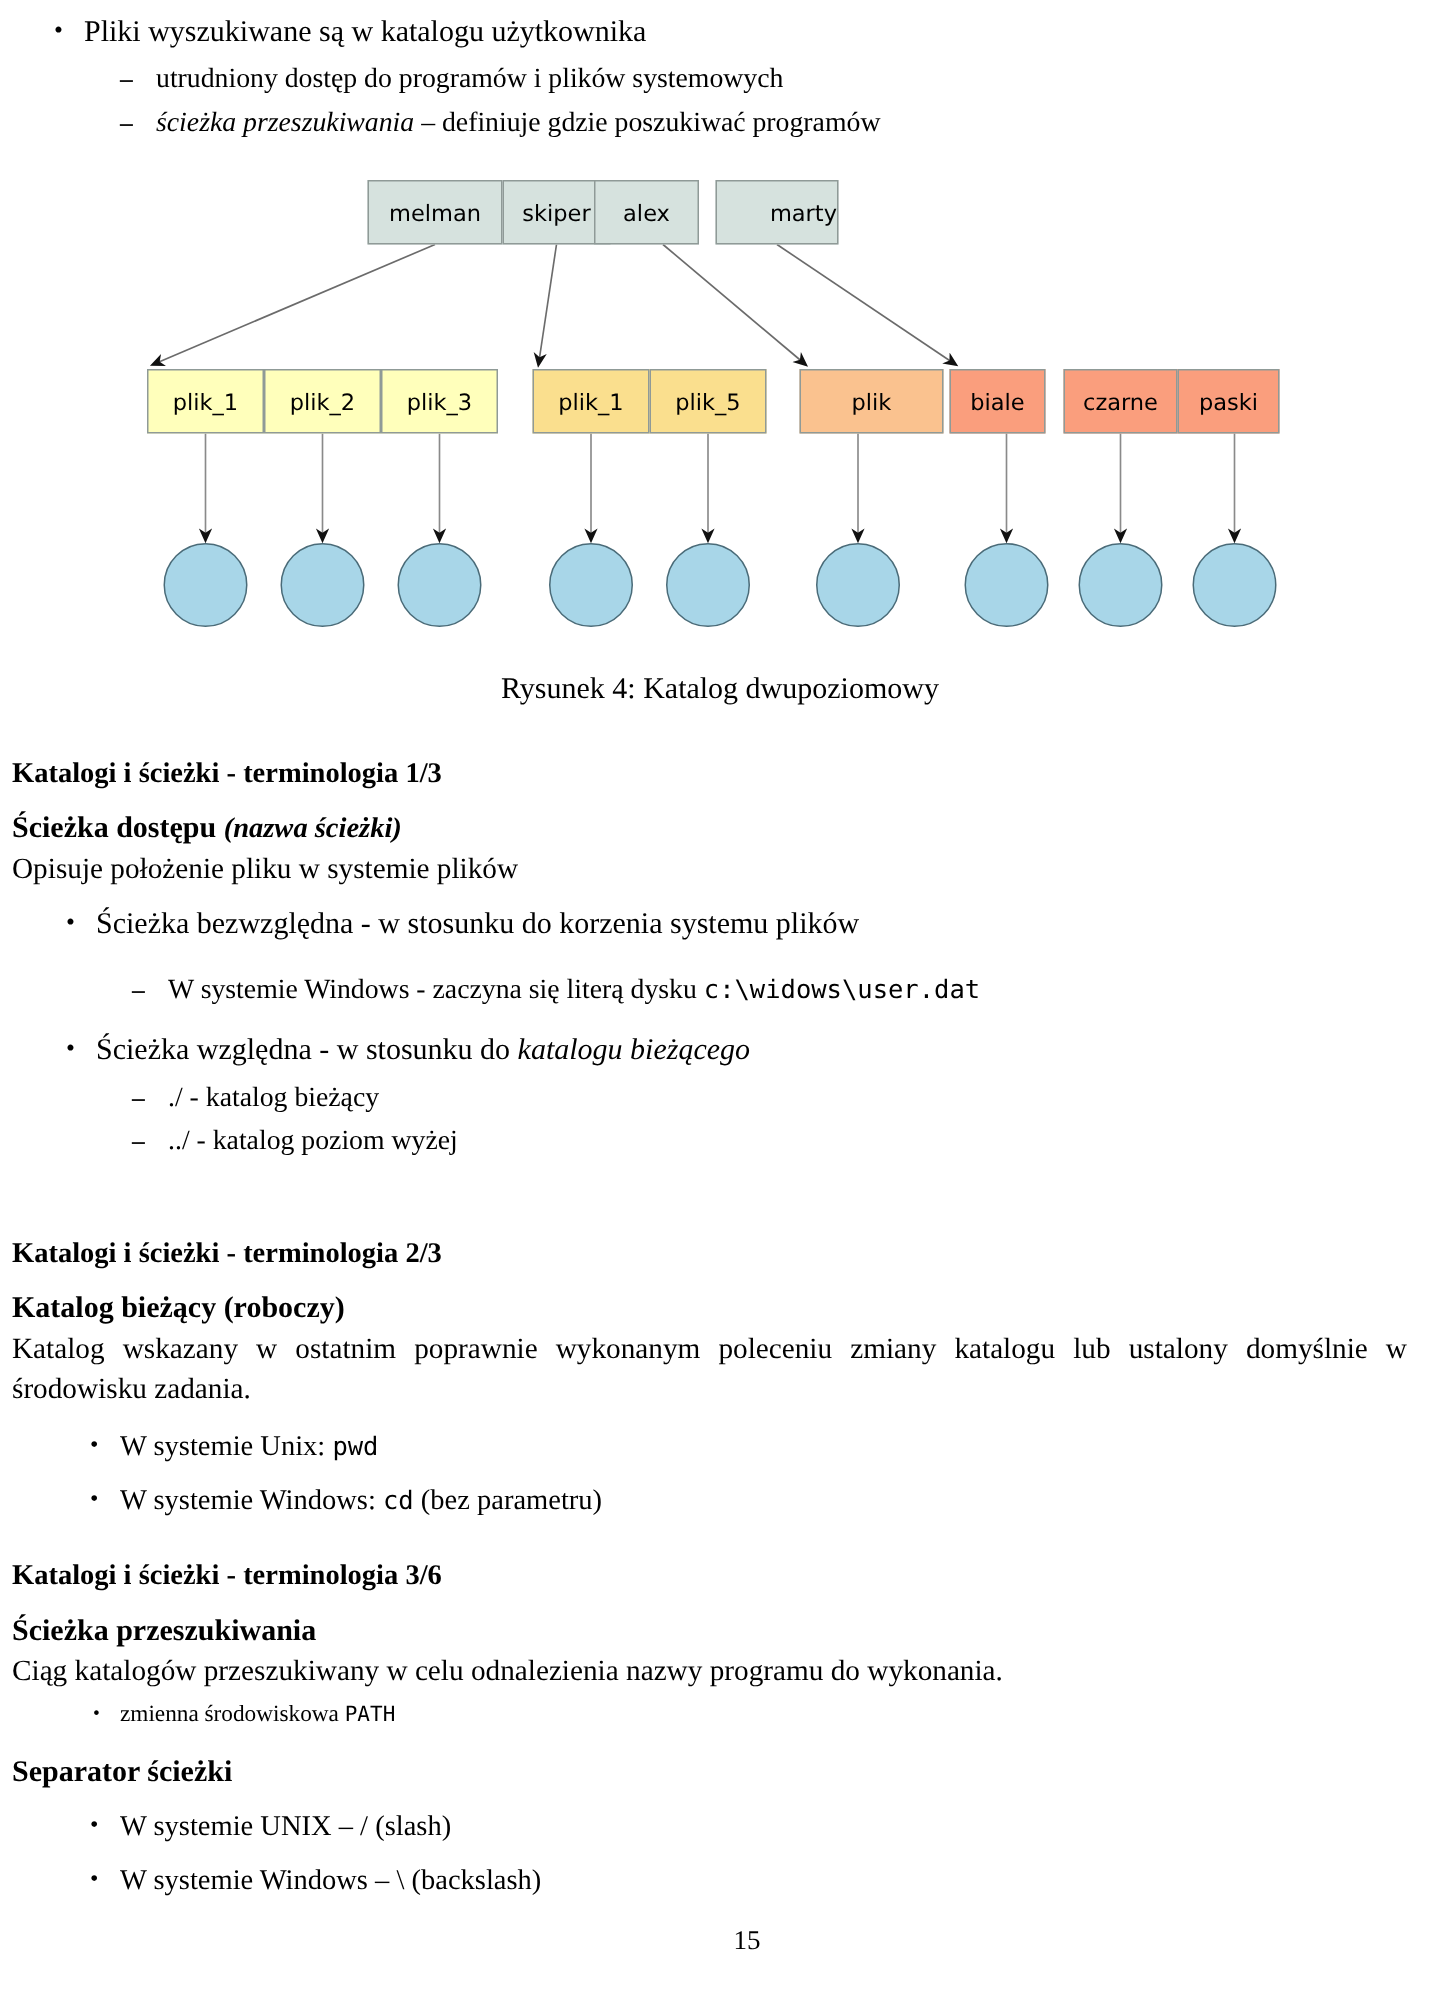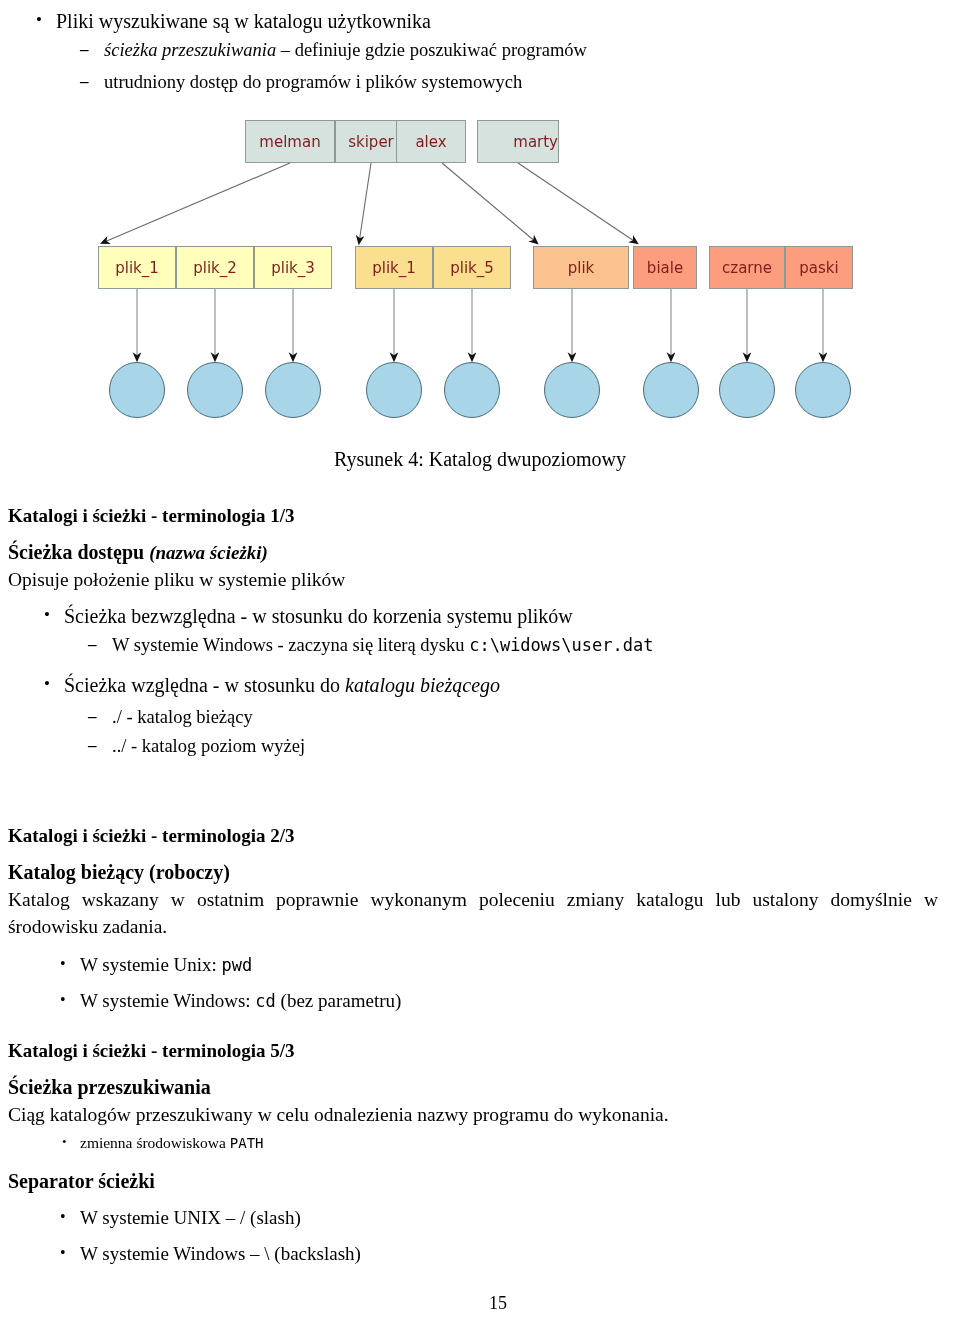--- a/index.html
+++ b/index.html
@@ -76,48 +76,48 @@
 
   
   .figure{position:relative;width:960px;height:330px;}
   .fig-svg{position:absolute;left:0;top:0;}
   .cell{
     position:absolute;
     box-sizing:border-box;
     border:1px solid #9aa3a0;
     font-family:"DejaVu Sans", sans-serif;
     font-size:15px;
-    color:#7f1d1d;
+    color:#000000;
     display:flex;align-items:center;justify-content:center;
     height:43px;
   }
   .cap{
     text-align:center;
     font-size:20px;
     line-height:28px;
   }
   .pagenum{
-    position:absolute;left:0;right:0;bottom:12px;
+    position:absolute;left:0;right:0;bottom:22px;
     text-align:center;font-size:18px;padding-left:36px;
   }
 </style>
 </head>
 <body>
 
 <div class="page">
 
   <div style="position:absolute;left:0;top:8px;width:960px;">
     <div class="bullet-l1">
       <span>Pliki wyszukiwane są w katalogu użytkownika</span>
     </div>
+    <div class="dash-l2" style="margin-top:6px;">
+      <span>utrudniony dostęp do programów i plików systemowych</span>
+    </div>
     <div class="dash-l2" style="margin-top:3px;">
       <span class="it">ścieżka przeszukiwania</span><span> – definiuje gdzie poszukiwać programów</span>
-    </div>
-    <div class="dash-l2" style="margin-top:6px;">
-      <span>utrudniony dostęp do programów i plików systemowych</span>
     </div>
   </div>
 
   <div class="figure" style="position:absolute;left:0;top:108px;">
 
     <svg class="fig-svg" width="960" height="330">
       <defs>
         <marker id="ah" markerWidth="10" markerHeight="10" refX="7" refY="4" orient="auto">
           <path d="M0,0 L9,4 L0,8 L2.6,4 z" fill="#111111"></path>
         </marker>
@@ -203,21 +203,21 @@
     <div class="hdr">Katalogi i ścieżki - terminologia 1/3</div>
     <div class="sub" style="margin-top:10px;">
       <span>Ścieżka dostępu</span>
       <span class="bi">(nazwa ścieżki)</span>
     </div>
     <div class="plain">Opisuje położenie pliku w systemie plików</div>
 
     <div class="bullet-l1" style="margin-top:10px;">
       <span>Ścieżka bezwzględna - w stosunku do korzenia systemu plików</span>
     </div>
-    <div class="dash-l2" style="margin-top:3px;">
+    <div class="dash-l2" style="margin-top:18px;">
       <span>W systemie Windows - zaczyna się literą dysku </span><span class="mono">c:\widows\user.dat</span>
     </div>
 
     <div class="bullet-l1" style="margin-top:14px;">
       <span>Ścieżka względna - w stosunku do </span><span class="it">katalogu bieżącego</span>
     </div>
     <div class="dash-l2" style="margin-top:6px;">
       <span>./ - katalog bieżący</span>
     </div>
     <div class="dash-l2" style="margin-top:3px;">
@@ -232,21 +232,21 @@
 
     <div class="bullet-l2" style="margin-top:12px;">
       <span>W systemie Unix: </span><span class="mono">pwd</span>
     </div>
     <div class="bullet-l2" style="margin-top:10px;">
       <span>W systemie Windows: </span><span class="mono">cd</span><span> (bez parametru)</span>
     </div>
   </div>
 
   <div style="position:absolute;left:8px;top:1038px;width:930px;">
-    <div class="hdr">Katalogi i ścieżki - terminologia 5/3</div>
+    <div class="hdr">Katalogi i ścieżki - terminologia 3/6</div>
     <div class="sub" style="margin-top:10px;">Ścieżka przeszukiwania</div>
     <div class="plain">Ciąg katalogów przeszukiwany w celu odnalezienia nazwy programu do wykonania.</div>
 
     <div class="bullet-small" style="margin-top:4px;">
       <span>zmienna środowiskowa </span><span class="mono" style="font-size:14px;">PATH</span>
     </div>
 
     <div class="sub" style="margin-top:14px;">Separator ścieżki</div>
 
     <div class="bullet-l2" style="margin-top:10px;">

